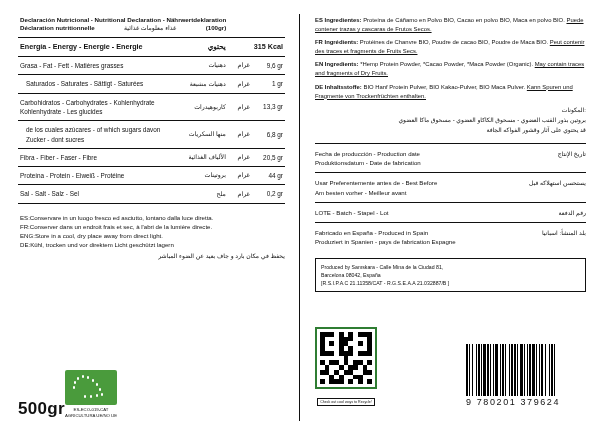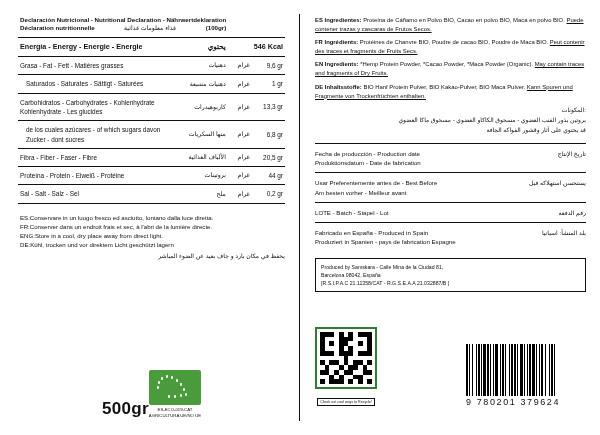--- a/index.html
+++ b/index.html
@@ -73,21 +73,21 @@
     font-size: 6.1px;
     line-height: 1.5;
     padding-left: 2px;
   }
   .storage .ar { text-align: right; display: block; margin-top: 2px; }
 
   
   .bottom-left {
     position: absolute;
     left: 18px; right: 14px; bottom: 16px;
-    display: flex; align-items: flex-end; justify-content: center;
+    display: flex; align-items: flex-end; justify-content: flex-start;
   }
   .weight { font-size: 17px; font-weight: bold; letter-spacing: 0.3px; }
   .eu-block { text-align: center; }
   .eu-leaf {
     width: 52px; height: 35px;
     background: #4a9b3c;
     position: relative;
     border-radius: 2px;
     overflow: hidden;
   }
@@ -193,21 +193,21 @@
         </div>
       </div>
     </div>
 
     <table class="nutri">
       <tbody>
         <tr class="big">
           <td class="name">Energía - Energy - Energie - Energie</td>
           <td class="ar">يحتوي</td>
           <td class="ar2"></td>
-          <td class="val">546 Kcal</td>
+          <td class="val">315 Kcal</td>
         </tr>
         <tr>
           <td class="name">Grasa - Fat - Fett - Matières grasses</td>
           <td class="ar">دهنيات</td>
           <td class="ar2">غرام</td>
           <td class="val">9,6 gr</td>
         </tr>
         <tr class="indent">
           <td class="name">Saturados - Saturates - Sättigt - Saturées</td>
           <td class="ar">دهنيات مشبعة</td>

